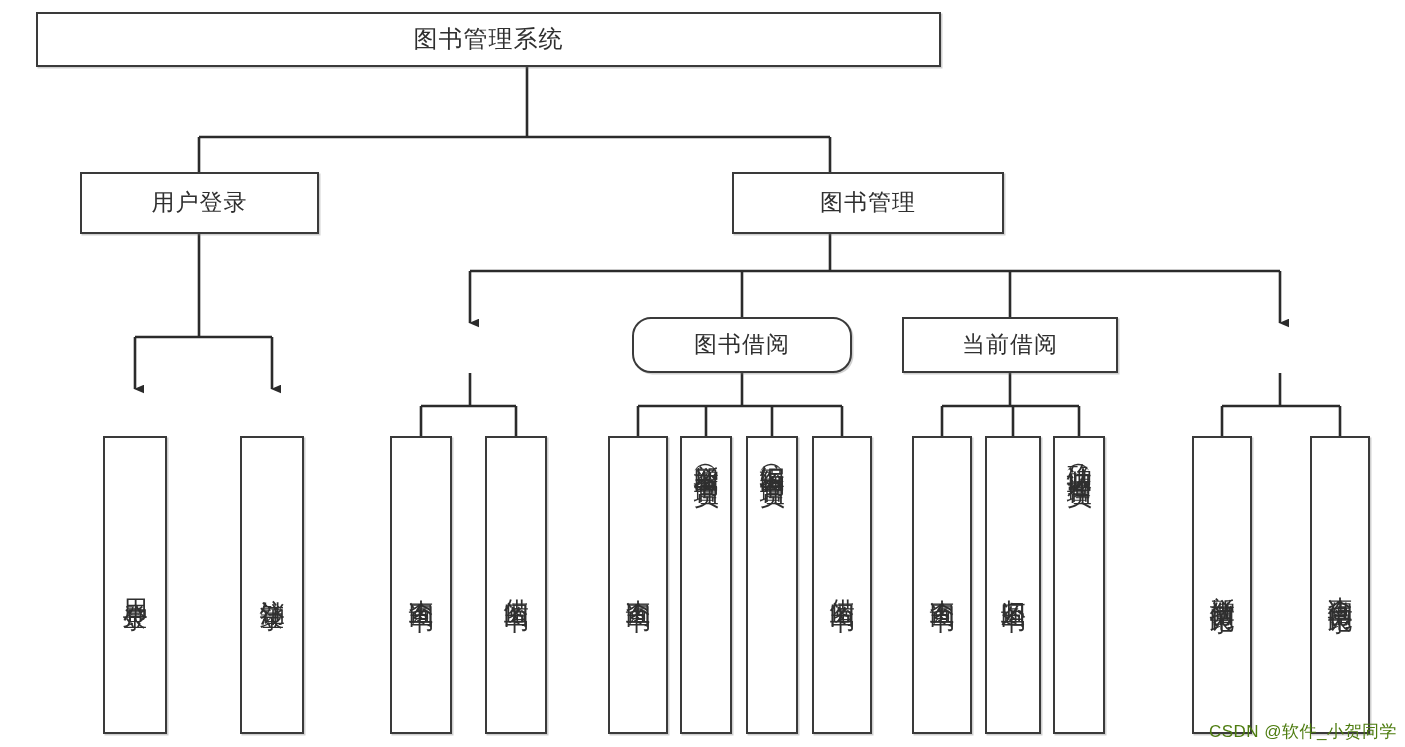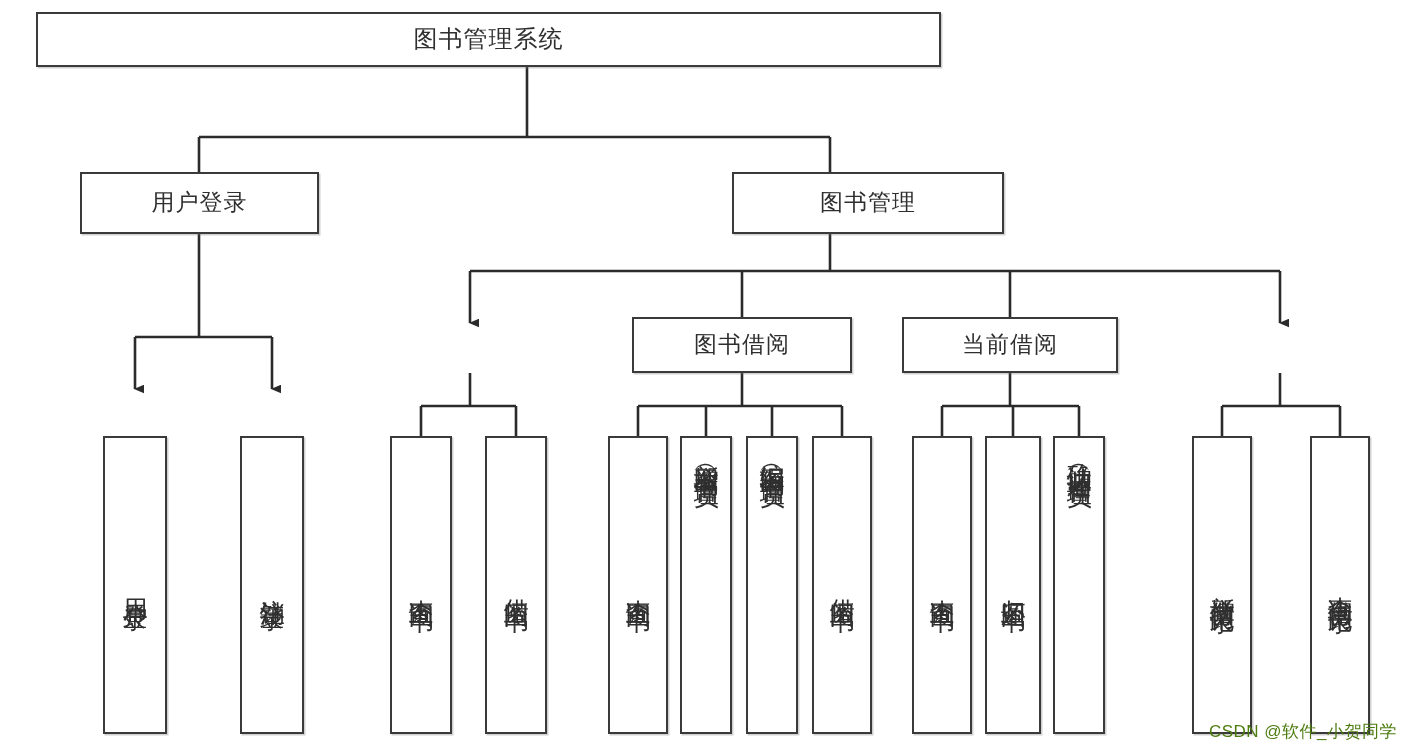--- a/index.html
+++ b/index.html
@@ -126,21 +126,21 @@
     <span class="label">图书管理系统</span>
   </div>
 
   <div class="node horiz" style="left: 80px; top: 172px; width: 239px; height: 62px;">
     <span class="label">用户登录</span>
   </div>
   <div class="node horiz" style="left: 712px; top: 172px; width: 272px; height: 62px; margin-left: 20px;">
     <span class="label">图书管理</span>
   </div>
 
-  <div class="node horiz" style="left: 632px; top: 317px; width: 220px; height: 56px;">
+  <div class="node horiz" style="left: 632px; top: 317px; width: 220px; height: 56px; border-radius: 19px;">
     <span class="label">图书借阅</span>
   </div>
   <div class="node horiz" style="left: 902px; top: 317px; width: 216px; height: 56px;">
     <span class="label">当前借阅</span>
   </div>
 
   <div class="node vert centered" style="left: 103px; top: 436px; width: 64px; height: 298px;">
     <span class="label">用户登录</span>
   </div>
   <div class="node vert centered" style="left: 240px; top: 436px; width: 64px; height: 298px;">

